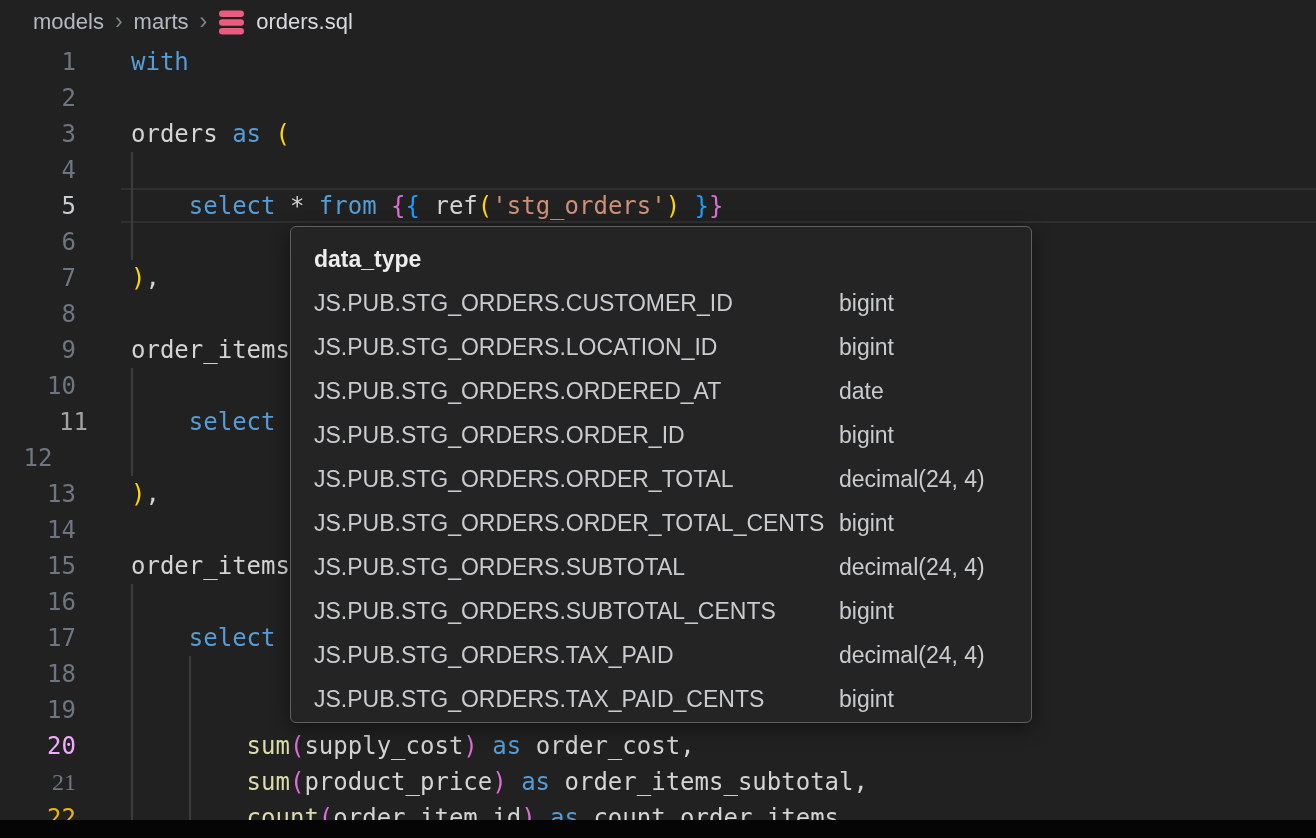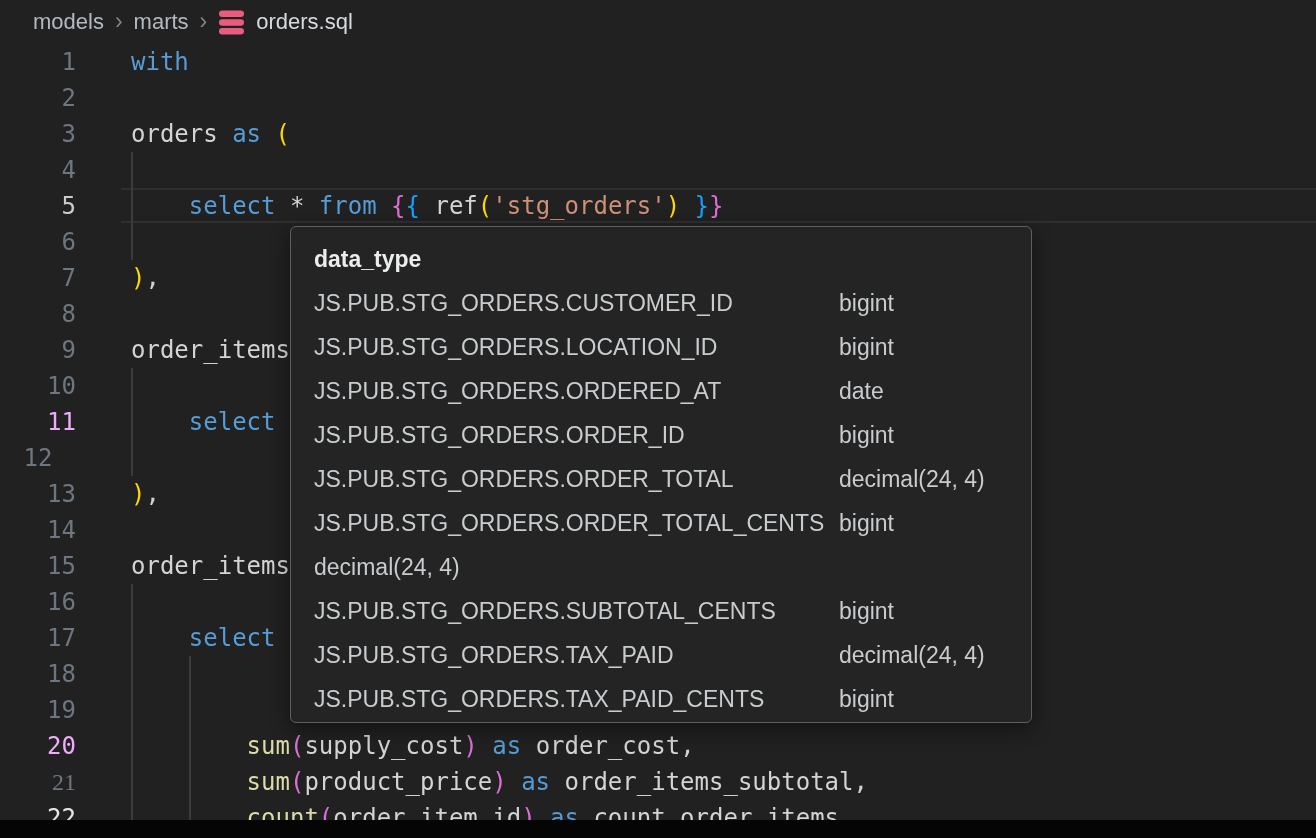--- a/index.html
+++ b/index.html
@@ -102,21 +102,21 @@
           <span class="ln" style="color: rgb(110, 118, 129);">9</span>
           <span class="code"><span style="color: rgb(212, 212, 212);">order_items</span></span>
         </div>
         <div class="line">
           <i class="guide" style="left: 131px; background: rgb(60, 60, 60);"></i>
           <span class="ln" style="color: rgb(110, 118, 129);">10</span>
           <span class="code"></span>
         </div>
         <div class="line">
           <i class="guide" style="left: 131px; background: rgb(60, 60, 60);"></i>
-          <span class="ln" style="color: #f0abfc;">11</span>
+          <span class="ln" style="color: #a3a3a3; margin-left: 12px;">11</span>
           <span class="code"><span style="color: rgb(212, 212, 212);">    </span><span style="color: rgb(86, 156, 214);">select</span></span>
         </div>
         <div class="line">
           <i class="guide" style="left: 131px; background: rgb(60, 60, 60);"></i>
           <span class="ln" style="color: rgb(110, 118, 129); text-align: center;">12</span>
           <span class="code"></span>
         </div>
         <div class="line">
           <span class="ln" style="color: rgb(110, 118, 129);">13</span>
           <span class="code"><span style="color: rgb(255, 215, 0);">)</span><span style="color: rgb(212, 212, 212);">,</span></span>
@@ -158,21 +158,21 @@
         </div>
         <div class="line">
           <i class="guide" style="left: 131px; background: rgb(60, 60, 60);"></i>
           <i class="guide" style="left: 189px; background: rgb(60, 60, 60);"></i>
           <span class="ln" style="color: rgb(110, 118, 129); font-family: Liberation Serif, serif;">21</span>
           <span class="code"><span style="color: rgb(212, 212, 212);">        </span><span style="color: rgb(220, 220, 170);">sum</span><span style="color: rgb(218, 112, 214);">(</span><span style="color: rgb(212, 212, 212);">product_price</span><span style="color: rgb(218, 112, 214);">)</span><span style="color: rgb(212, 212, 212);"> </span><span style="color: rgb(86, 156, 214);">as</span><span style="color: rgb(212, 212, 212);"> </span><span style="color: rgb(212, 212, 212);">order_items_subtotal</span><span style="color: rgb(212, 212, 212);">,</span></span>
         </div>
         <div class="line">
           <i class="guide" style="left: 131px; background: rgb(60, 60, 60);"></i>
           <i class="guide" style="left: 189px; background: rgb(60, 60, 60);"></i>
-          <span class="ln" style="color: #e5e5e5;">22</span>
+          <span class="ln" style="color: #eab308;">22</span>
           <span class="code"><span style="color: rgb(212, 212, 212);">        </span><span style="color: rgb(220, 220, 170);">count</span><span style="color: rgb(218, 112, 214);">(</span><span style="color: rgb(212, 212, 212);">order_item_id</span><span style="color: rgb(218, 112, 214);">)</span><span style="color: rgb(212, 212, 212);"> </span><span style="color: rgb(86, 156, 214);">as</span><span style="color: rgb(212, 212, 212);"> </span><span style="color: rgb(212, 212, 212);">count_order_items</span></span>
         </div>
       </div>
 
     <div class="popup">
       <div class="phead">
         <span class="pc2">data_type</span>
       </div>
       <div>
           <div class="prow">
@@ -193,20 +193,21 @@
           </div>
           <div class="prow">
             <span class="pc1">JS.PUB.STG_ORDERS.ORDER_TOTAL</span>
             <span class="pc2">decimal(24, 4)</span>
           </div>
           <div class="prow">
             <span class="pc1">JS.PUB.STG_ORDERS.ORDER_TOTAL_CENTS</span>
             <span class="pc2">bigint</span>
           </div>
           <div class="prow">
+            <span class="pc1">JS.PUB.STG_ORDERS.SUBTOTAL</span>
             <span class="pc2">decimal(24, 4)</span>
           </div>
           <div class="prow">
             <span class="pc1">JS.PUB.STG_ORDERS.SUBTOTAL_CENTS</span>
             <span class="pc2">bigint</span>
           </div>
           <div class="prow">
             <span class="pc1">JS.PUB.STG_ORDERS.TAX_PAID</span>
             <span class="pc2">decimal(24, 4)</span>
           </div>

